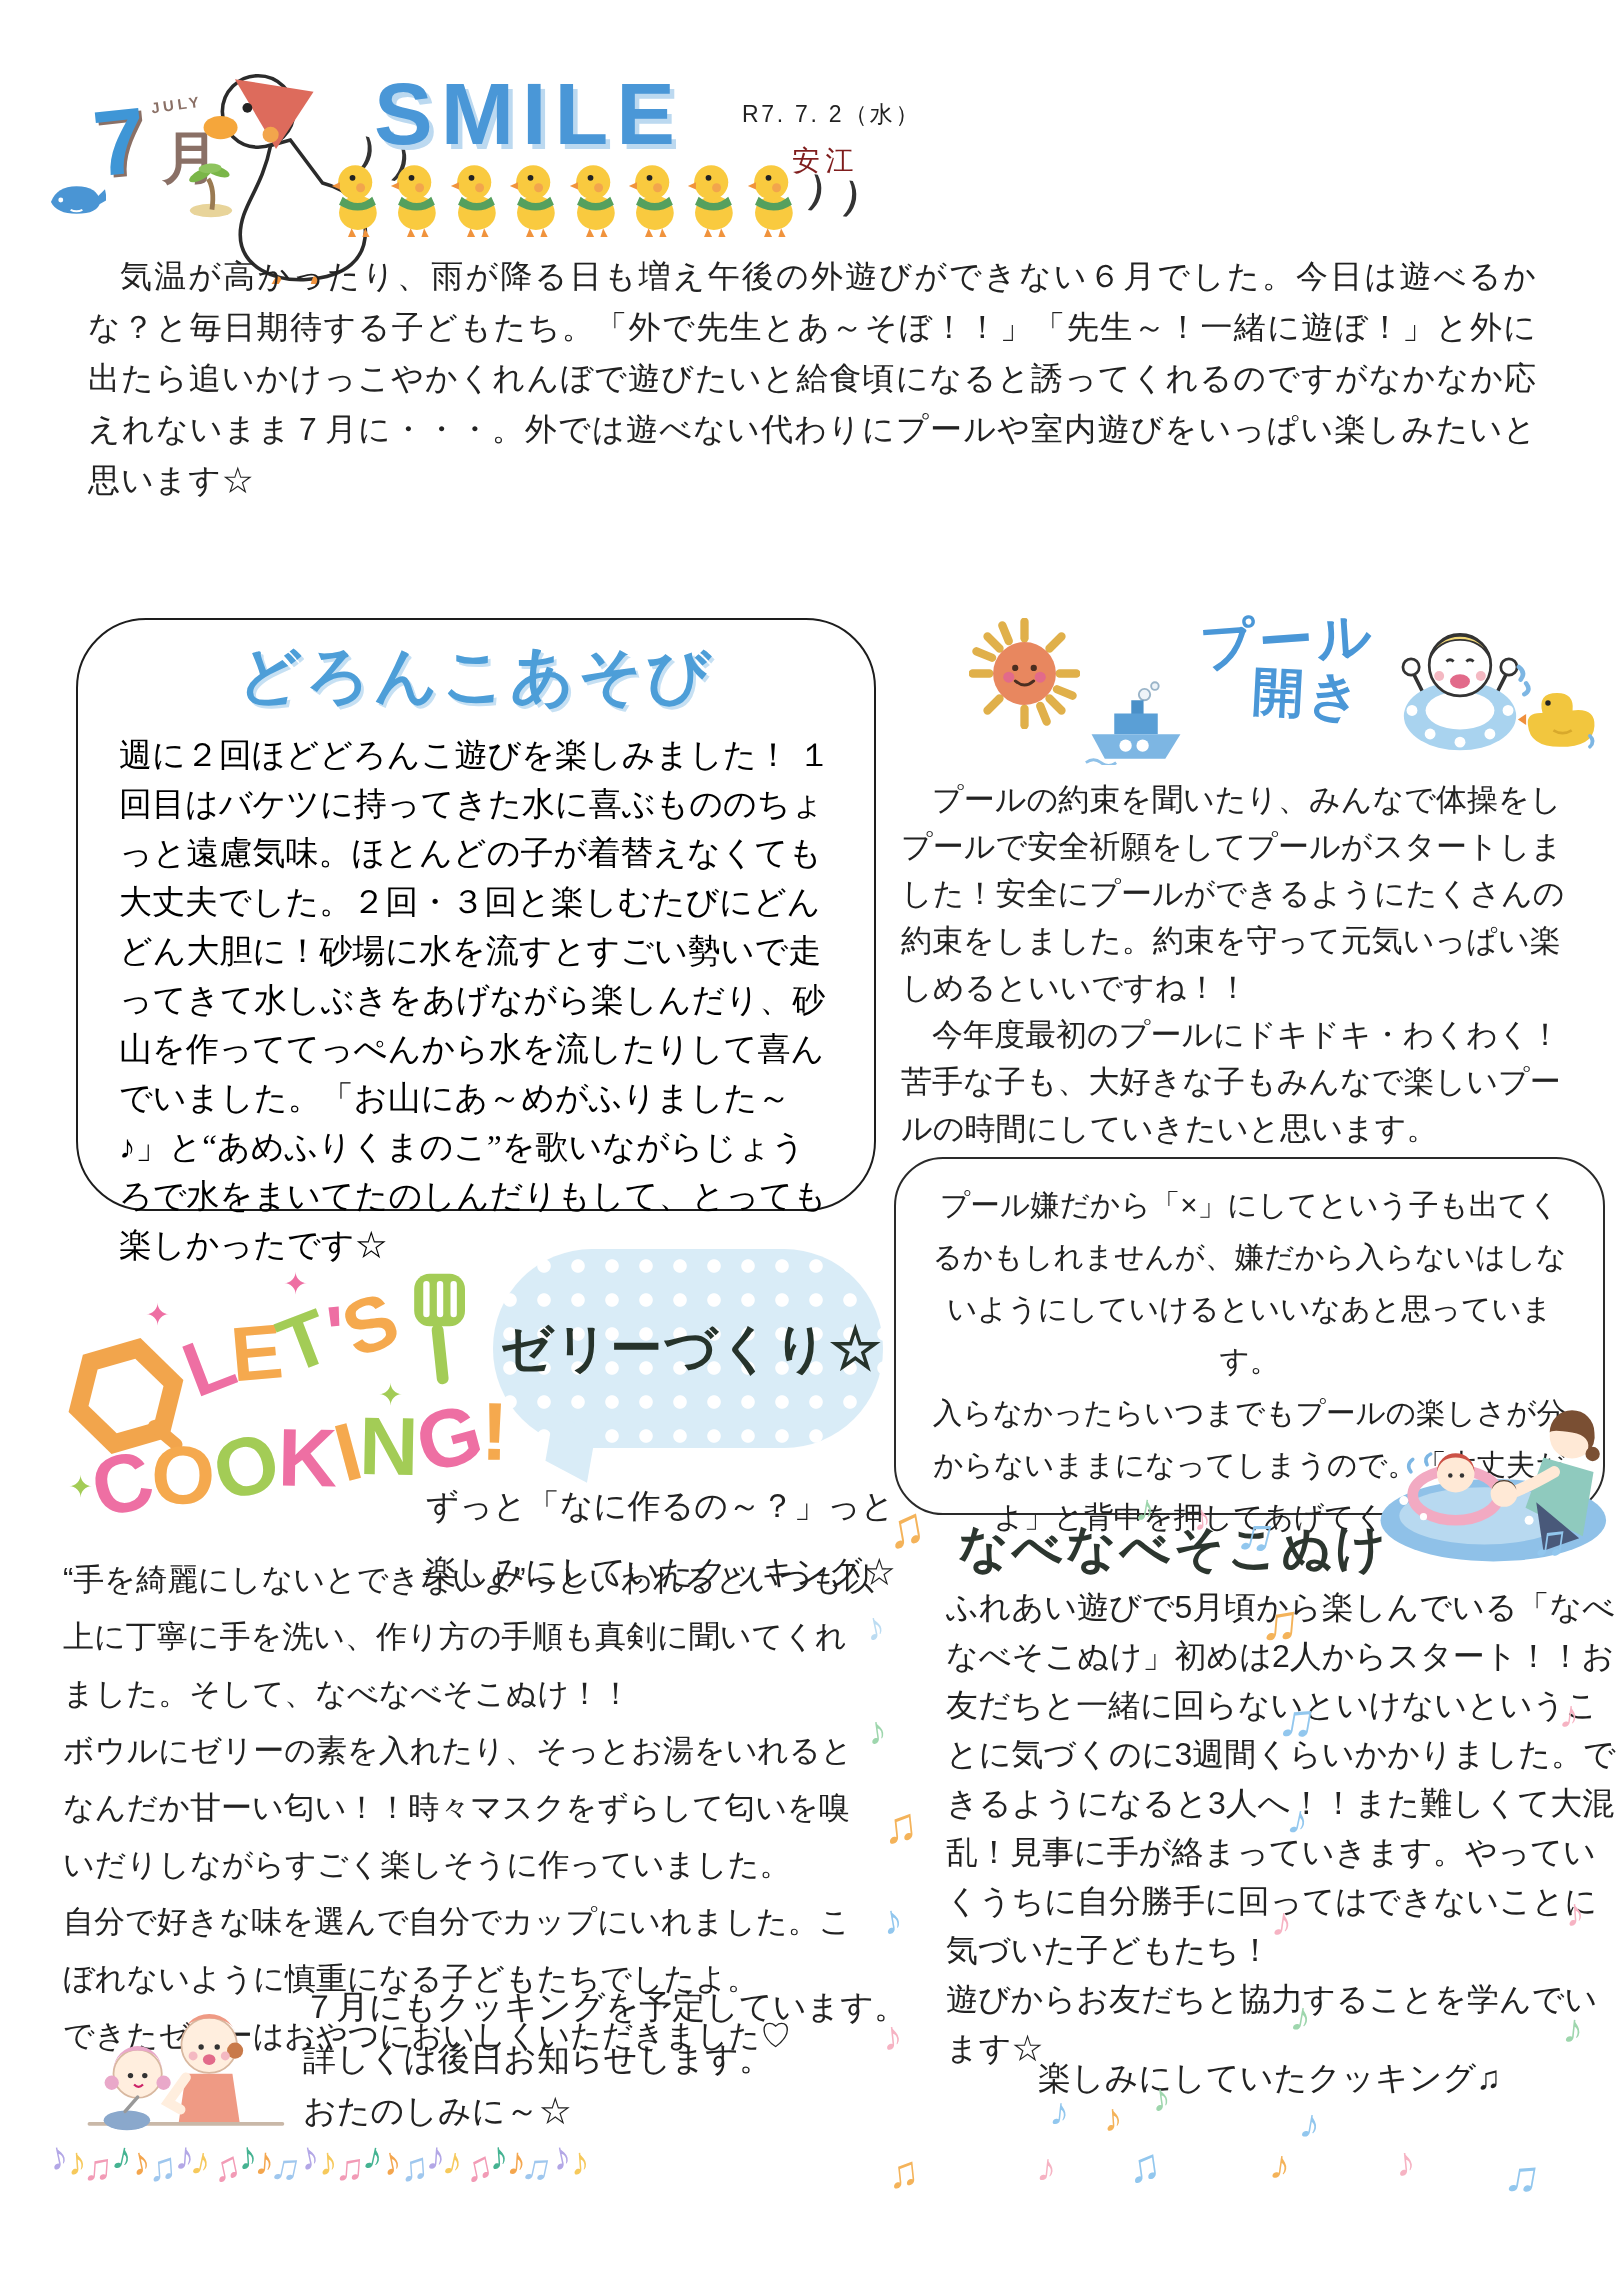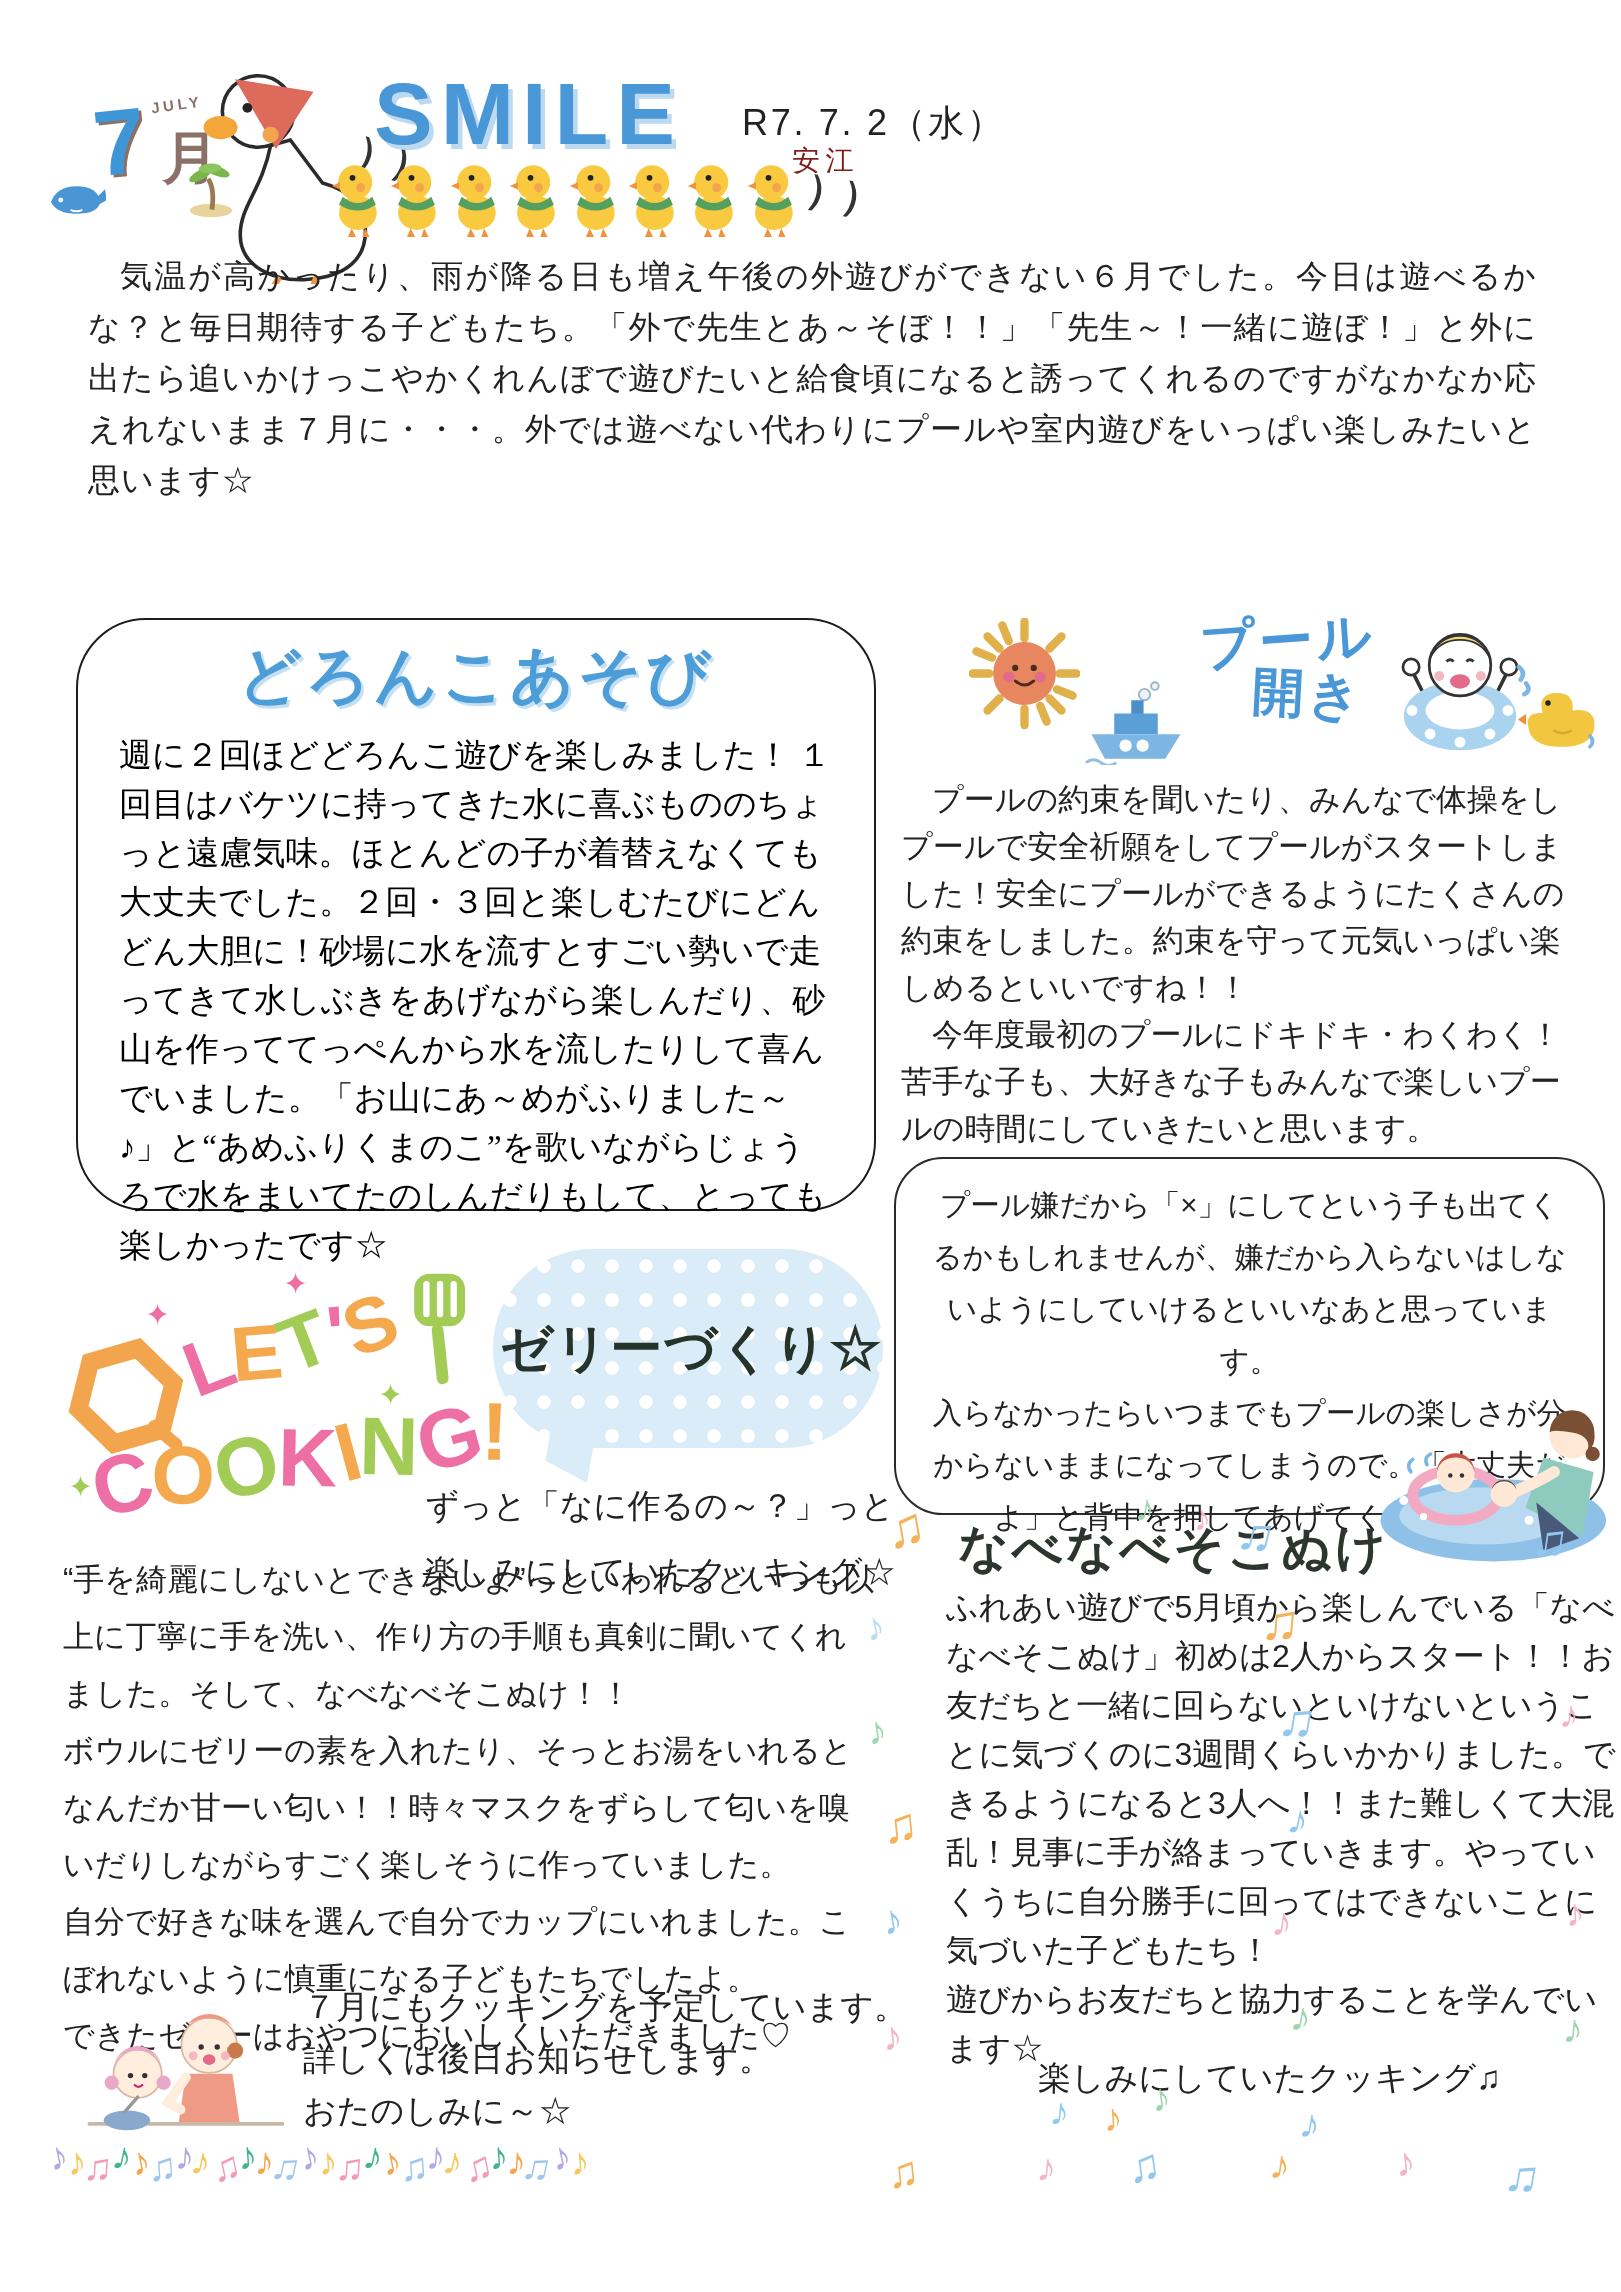--- a/index.html
+++ b/index.html
@@ -9,21 +9,21 @@
   .serif{font-family:"Liberation Serif",serif;}
 
   
   #month-badge{left:47px;top:82px;width:197px;height:152px;}
   #month-num{position:absolute;left:47px;top:7.2px;font-size:93px;font-weight:900;color:#3f96d6;
              text-shadow:2.7px 2.7px 0 #8a7066;transform:rotate(-6deg);}
   #month-kanji{position:absolute;left:115px;top:38px;font-size:57px;font-weight:900;color:#8a7066;}
   #month-en{position:absolute;left:104px;top:14.3px;font-size:15px;letter-spacing:3.6px;color:#8a7066;font-weight:700;transform:rotate(-8deg);}
   #smile-title{left:374px;top:63px;font-size:88px;font-weight:700;letter-spacing:8px;color:#4a97d7;
                text-shadow:4.5px 4.5px 0 #bcd9f0;}
-  #issue-date{left:742px;top:99px;font-size:36px;letter-spacing:2.7px;color:#222;}
+  #issue-date{left:742px;top:99px;font-size:23px;letter-spacing:2.7px;color:#222;}
   #issue-author{left:792px;top:142px;font-size:28px;letter-spacing:5.4px;color:#7f1d1d;}
   #mother-duck{left:188px;top:56px;width:193px;height:228px;}
   #ducklings{left:330px;top:159px;display:flex;gap:5.4px;}
   #ducklings svg{width:54px;height:79px;}
   .motion{font-size:41px;color:#333;font-weight:700;letter-spacing:-5.4px;}
   #motion-duck{left:356px;top:131px;transform:rotate(14deg);}
   #motion-ducklings{left:806px;top:167px;transform:rotate(10deg);}
 
   
   #intro{left:88px;top:251px;width:1449px;font-size:32px;line-height:51px;text-align:justify;

